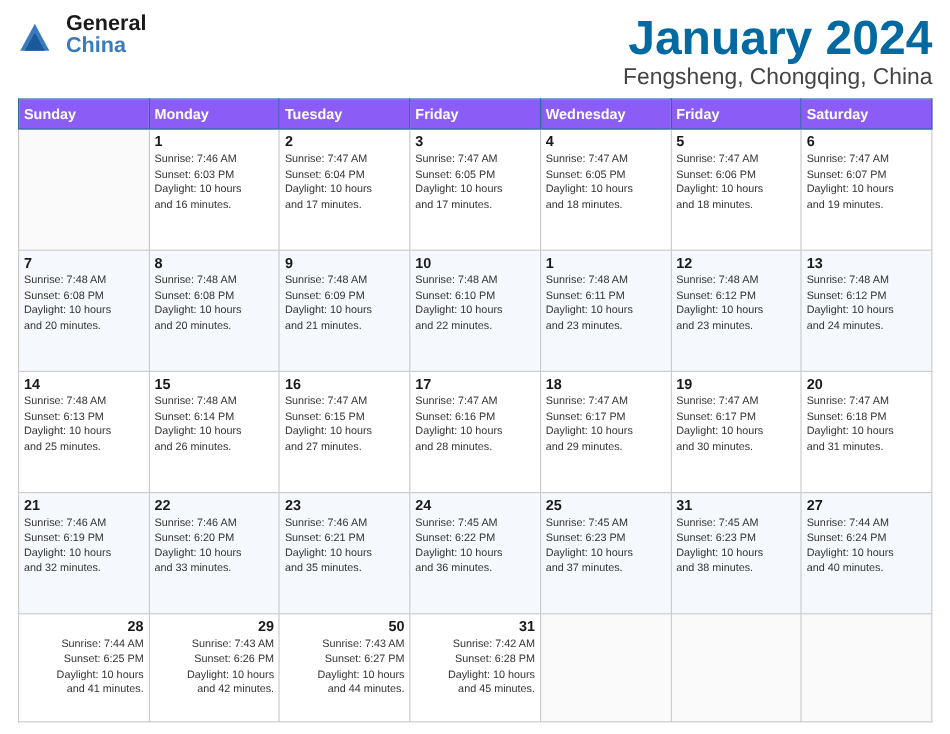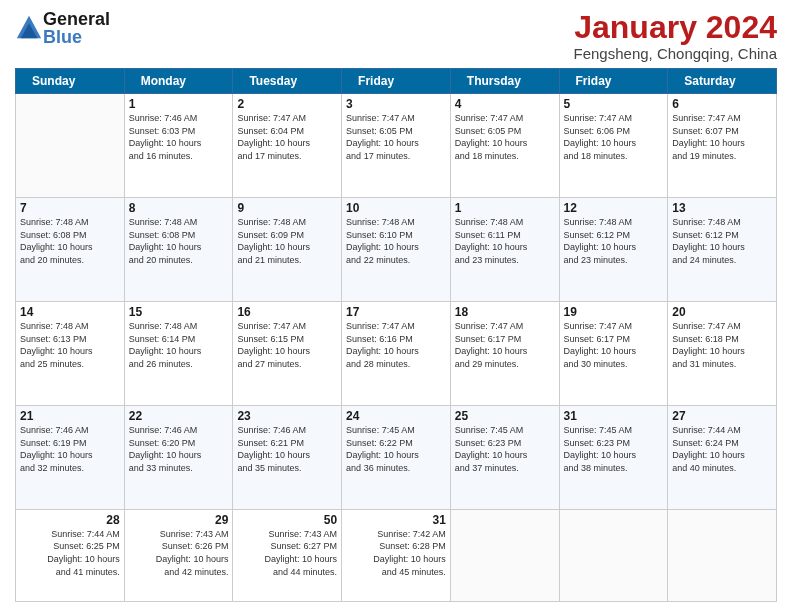--- a/index.html
+++ b/index.html
@@ -18,62 +18,62 @@
       flex-direction: column;
     }
     .header {
       display: flex;
       justify-content: space-between;
       align-items: flex-start;
       margin-bottom: 6px;
     }
     .logo {
       display: flex;
-      align-items: center;
-      gap: 0;
+      align-items: flex-end;
+      gap: 12px;
     }
     .logo-text {
       font-size: 18px;
       font-weight: bold;
       color: #1a1a1a;
       line-height: 1;
     }
     .logo-text .general { display: block; }
     .logo-text .blue { display: block; color: #3a7abf; }
     .logo-icon {
       width: 28px;
       height: 28px;
     }
     .title-area {
       text-align: right;
     }
     .month-year {
-      font-size: 32px;
+      font-size: 40px;
       font-weight: bold;
-      color: #b91c1c;
+      color: #0369a1;
       line-height: 1.1;
     }
     .location {
-      font-size: 15px;
+      font-size: 19px;
       color: #444;
       text-align: right;
     }
     .calendar {
       flex: 1;
       border: 1px solid #ccc;
       border-collapse: collapse;
       width: 100%;
       table-layout: fixed;
     }
     .calendar thead tr th {
-      background-color: #0369a1;
+      background-color: #8b5cf6;
       color: white;
       font-size: 12px;
       font-weight: bold;
-      padding: 5px 16px;
+      padding: 5px 4px;
       text-align: left;
       border: 1px solid #2e6aa0;
     }
     .calendar tbody tr td {
       border: 1px solid #ccc;
       vertical-align: top;
       padding: 3px 4px;
       font-size: 9.5px;
       color: #222;
       height: 88px;
@@ -102,37 +102,37 @@
 
 <div class="page">
   <div class="header">
     <div class="logo">
       <svg class="logo-icon" viewBox="0 0 30 30" xmlns="http://www.w3.org/2000/svg">
         <polygon points="15,2 28,26 2,26" fill="#3a7abf"></polygon>
         <polygon points="15,10 24,26 6,26" fill="#1a5a9a"></polygon>
       </svg>
       <div class="logo-text">
         <span class="general">General</span>
-        <span class="blue">Blue</span>
+        <span class="blue">China</span>
       </div>
     </div>
     <div class="title-area">
       <div class="month-year">January 2024</div>
       <div class="location">Fengsheng, Chongqing, China</div>
     </div>
   </div>
 
   <table class="calendar">
     <thead>
       <tr>
       <th>Sunday</th>
           <th>Monday</th>
           <th>Tuesday</th>
           <th>Friday</th>
-          <th>Thursday</th>
+          <th>Wednesday</th>
           <th>Friday</th>
           <th>Saturday</th>
         </tr>
     </thead>
     <tbody id="cal-body">
     <tr class="row-white">
           <td class="empty"></td>
           <td>
             <div class="day-number">1</div>
             <div class="day-info" style="white-space: pre-line;">Sunrise: 7:46 AM

